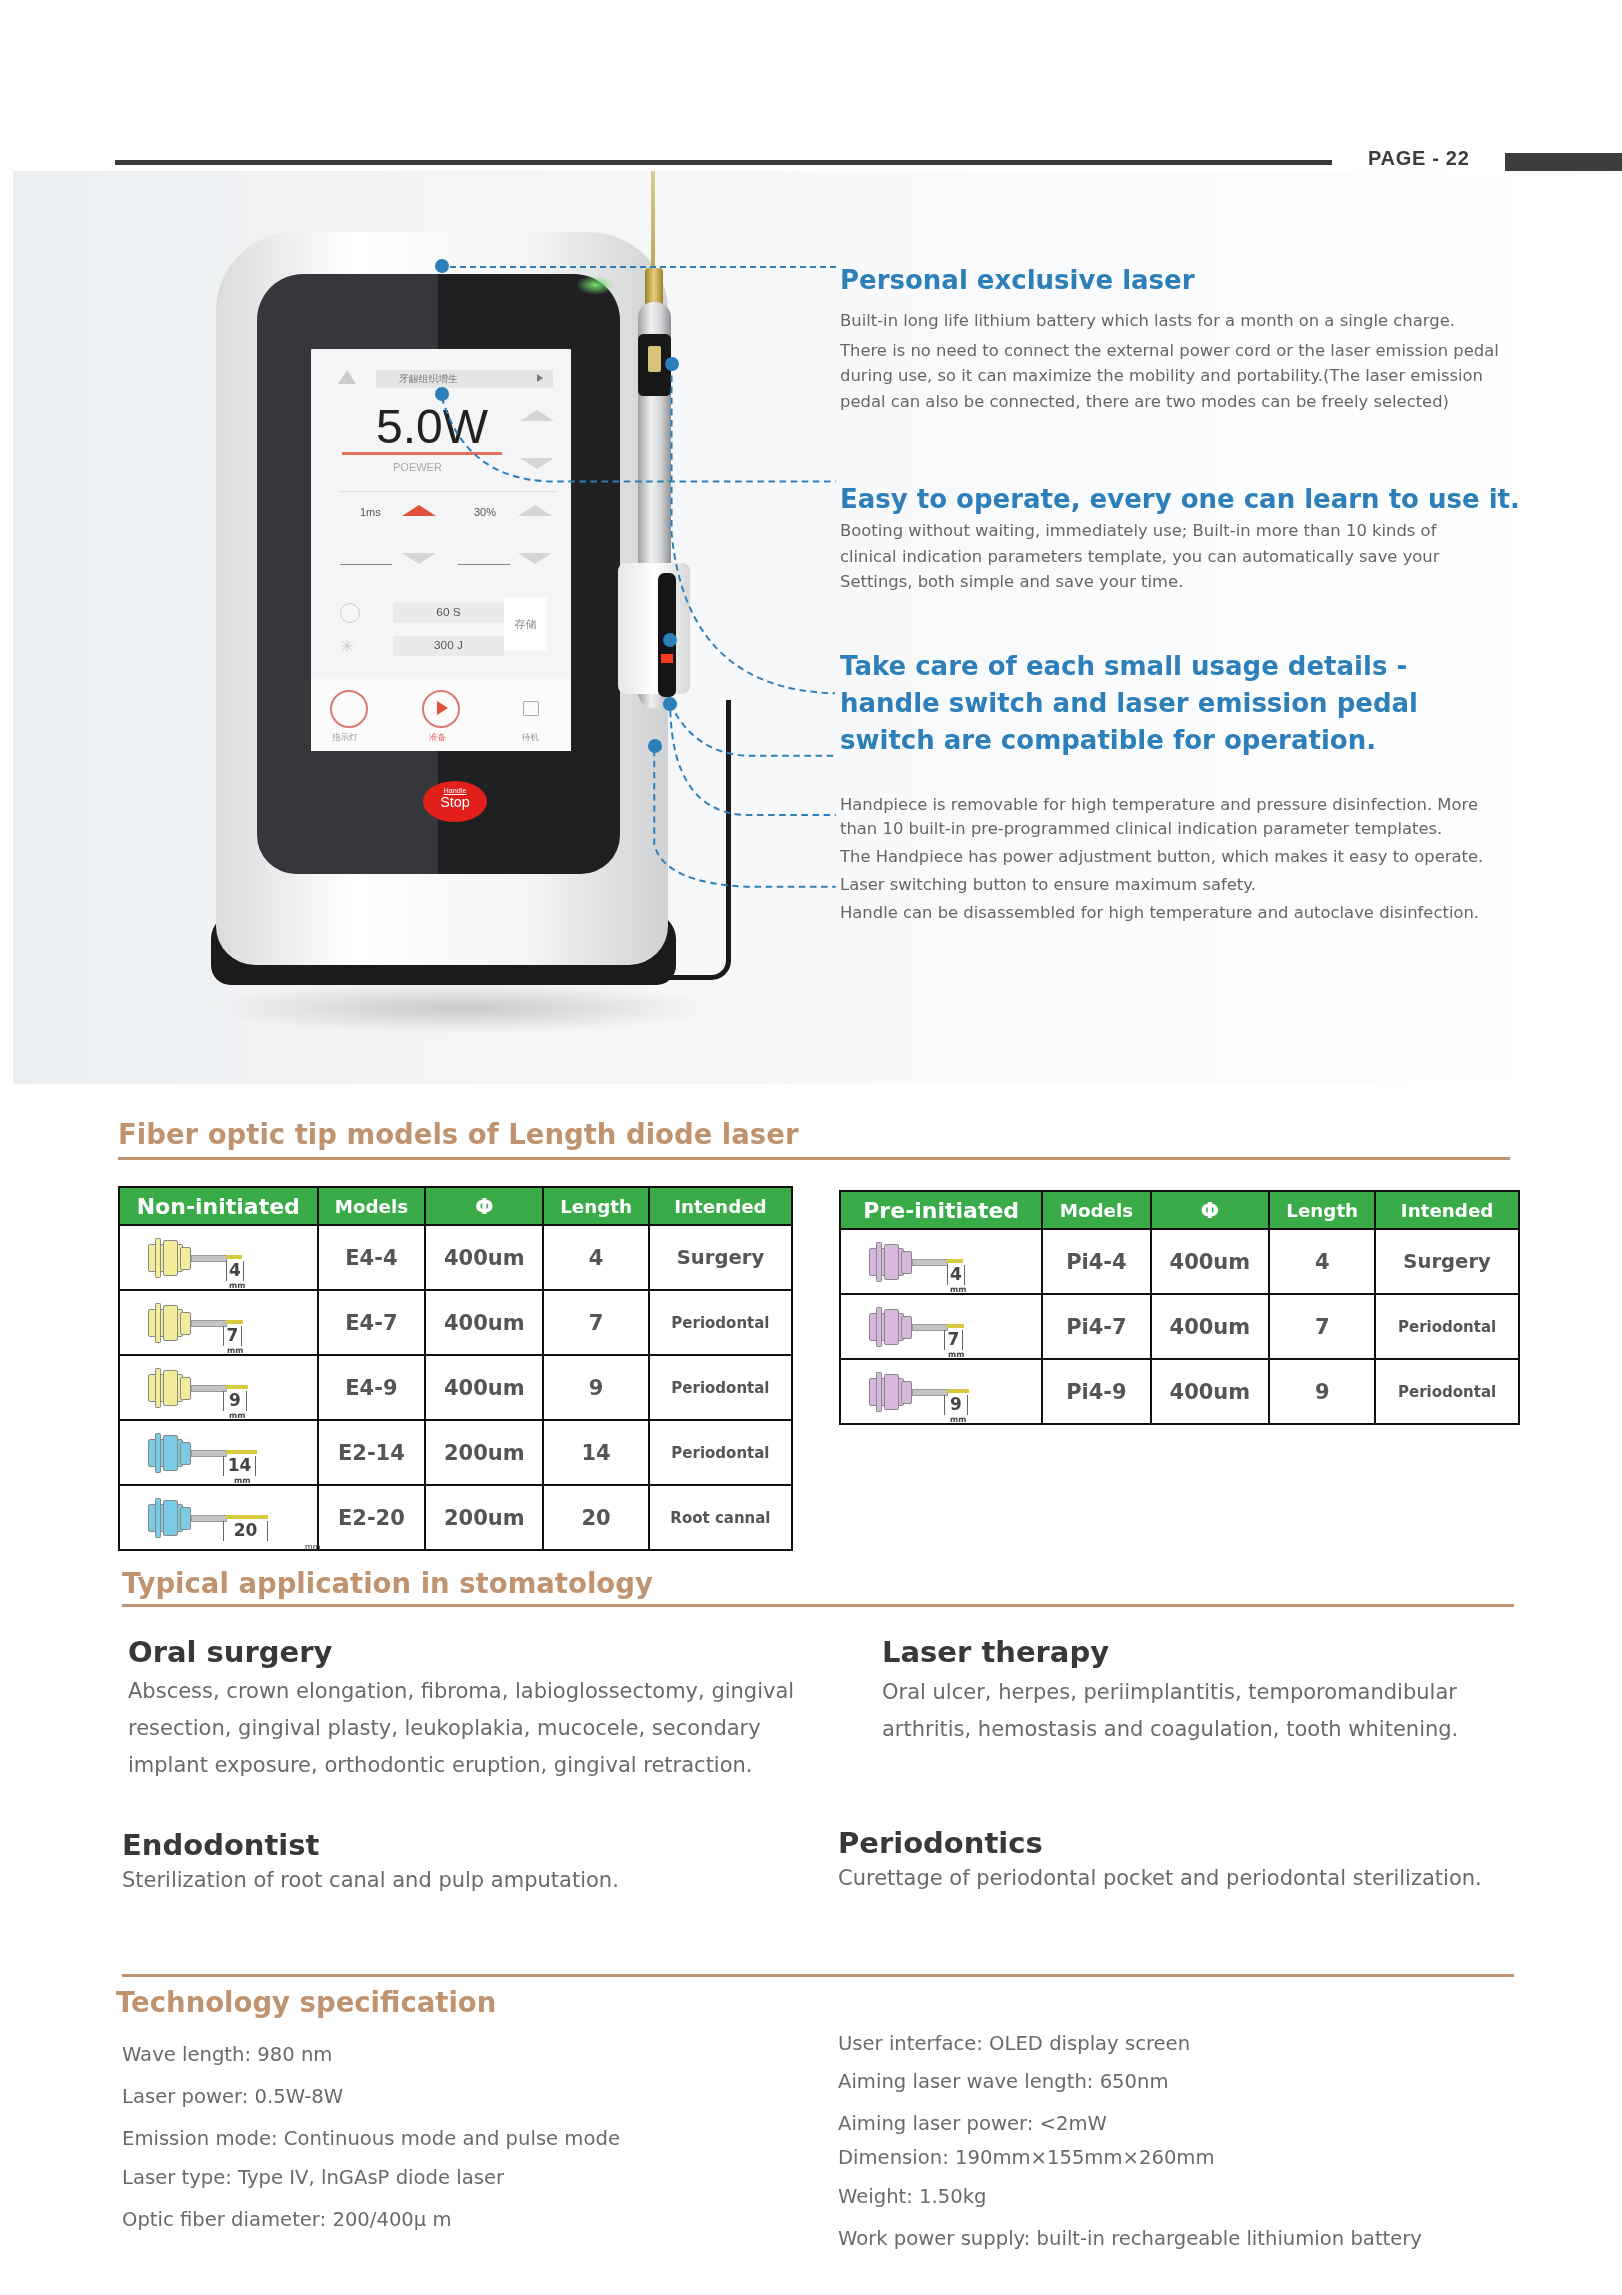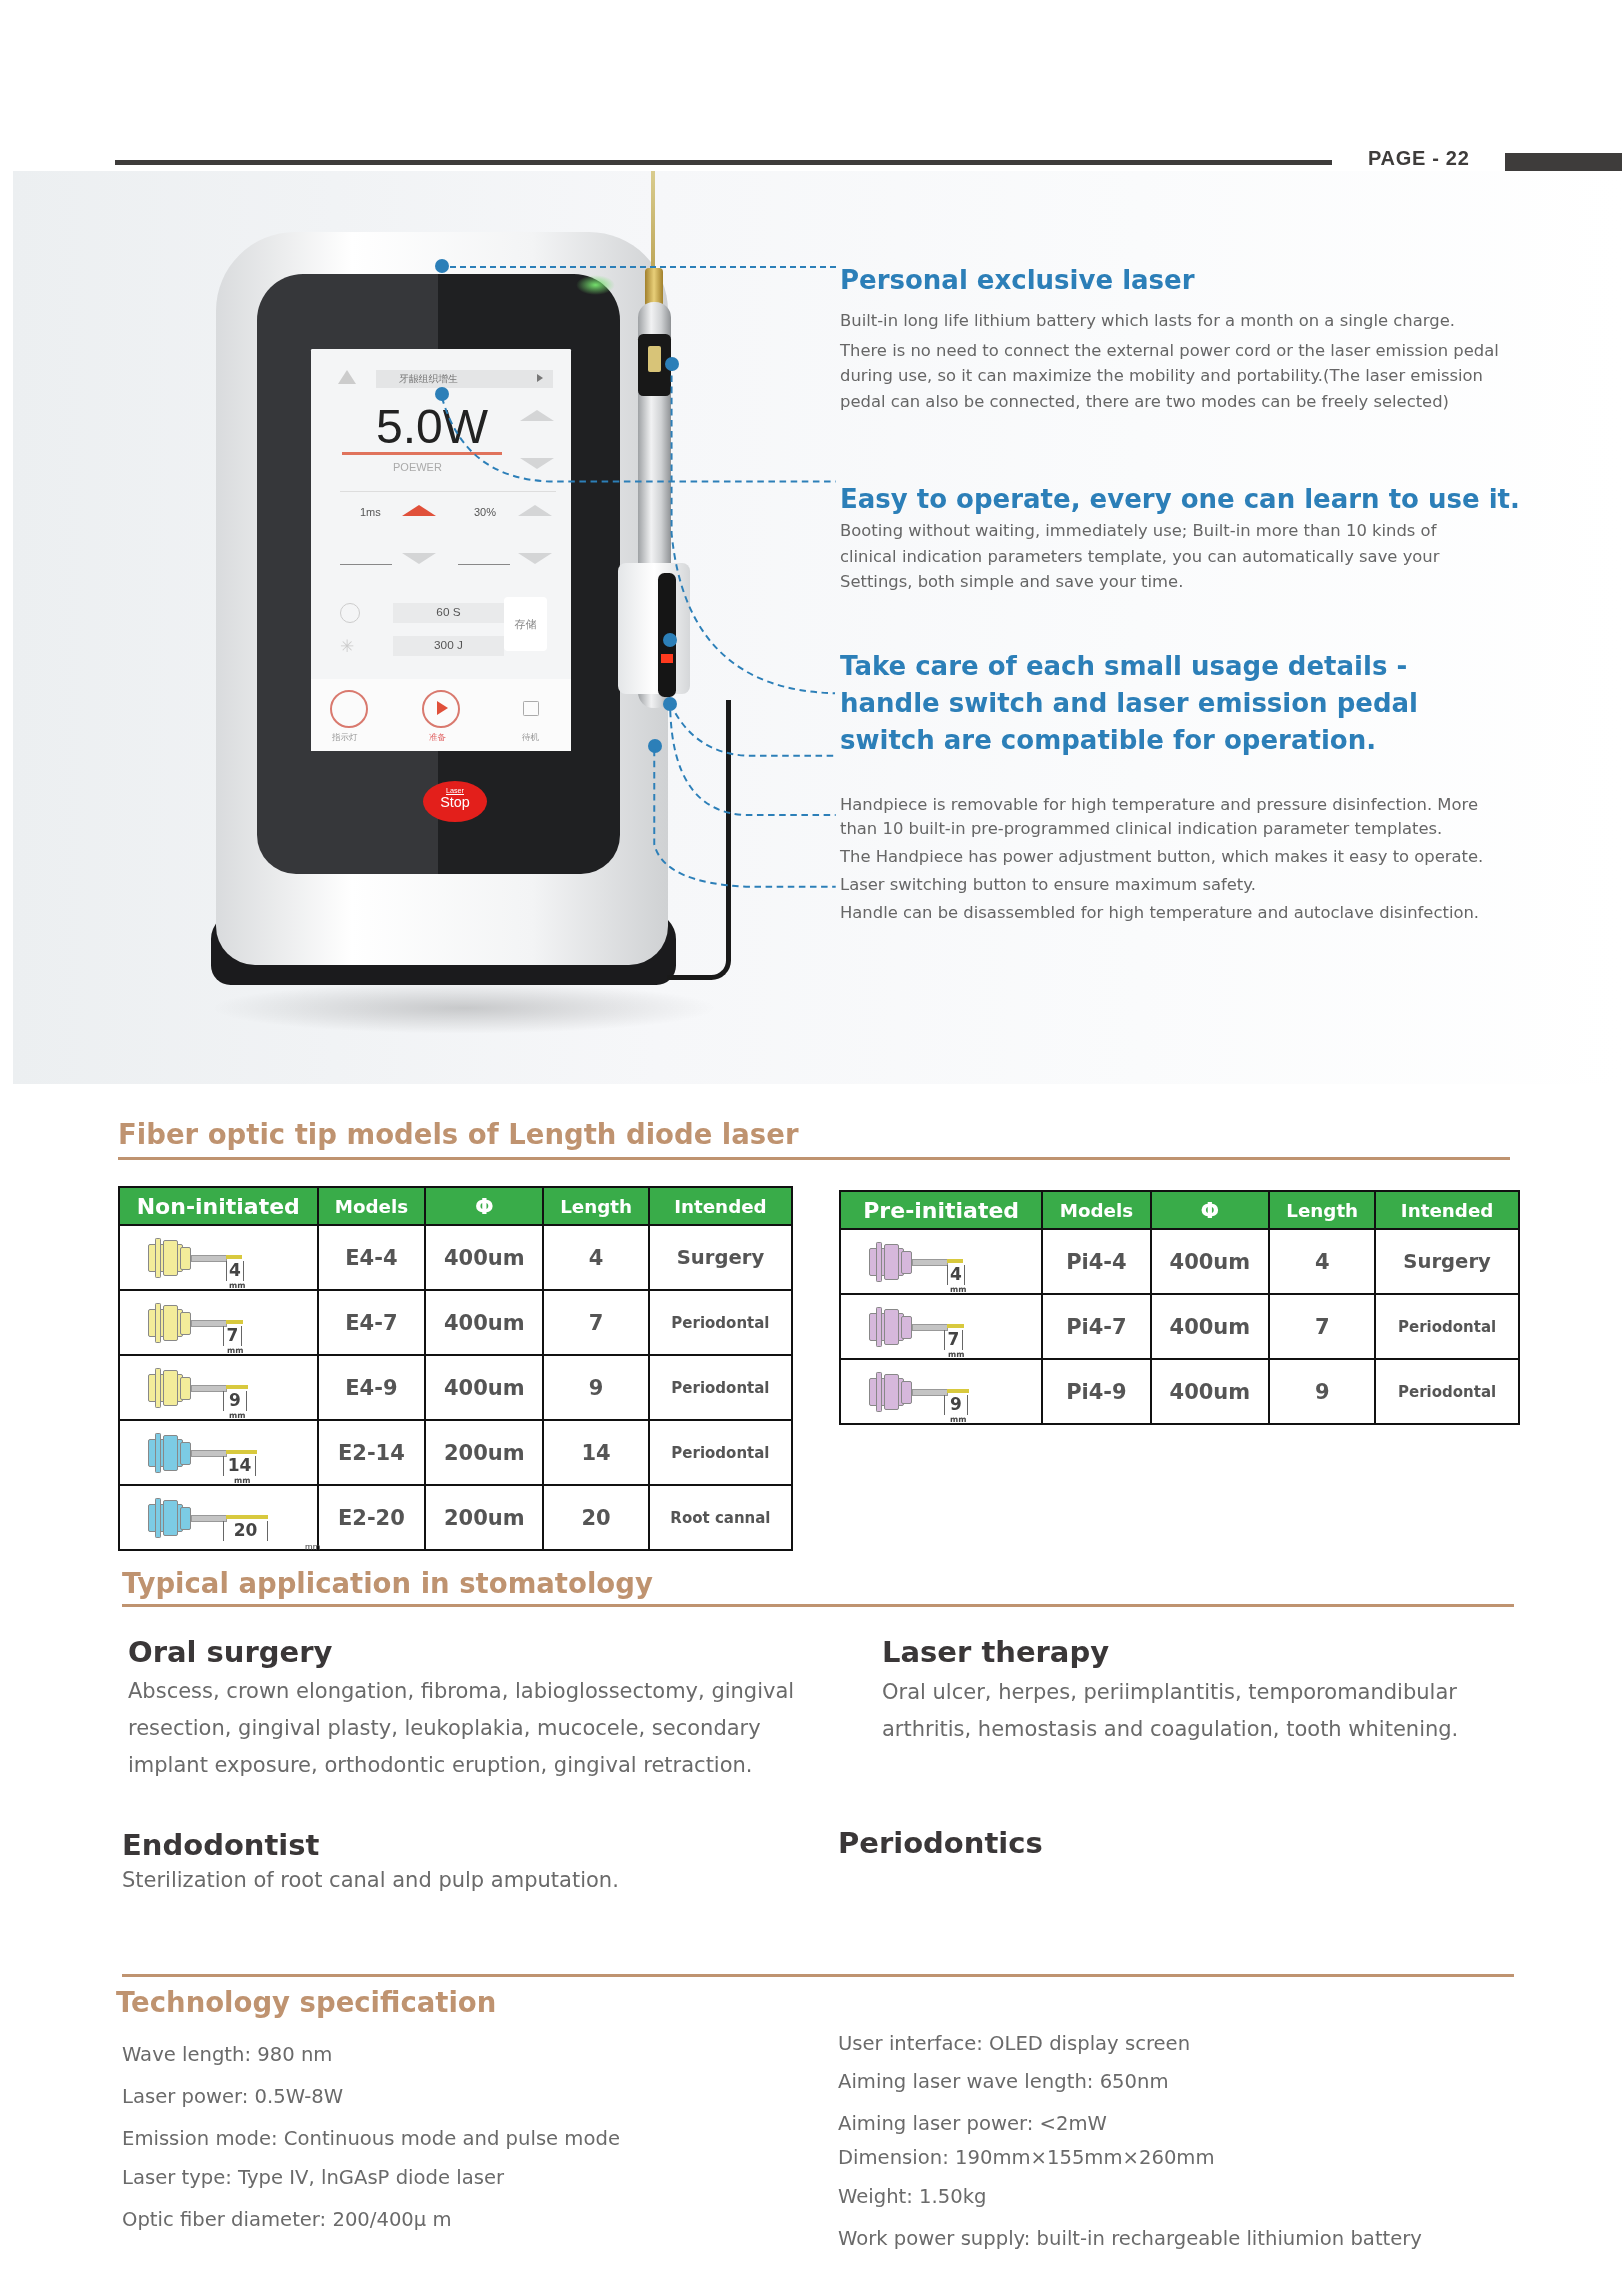--- a/index.html
+++ b/index.html
@@ -115,21 +115,21 @@
   <div class="abs scr-save">存储</div>
   <div class="abs scr-bottom"></div>
   <div class="abs circle-btn" style="left:330px;top:690px;"></div>
   <div class="abs circle-btn" style="left:422px;top:690px;"></div>
   <div class="abs play" style="left:437px;top:701px;"></div>
   <div class="abs" style="left:523px;top:701px;width:14.4px;height:13px;border:1.3px solid #aaa;border-radius:1.3px;"></div>
   <div class="abs scr-btnlbl" style="left:332px;top:732px;">指示灯</div>
   <div class="abs scr-btnlbl" style="left:429px;top:732px;color:#e06060;">准备</div>
   <div class="abs scr-btnlbl" style="left:522px;top:732px;">待机</div>
   <div class="abs stop-btn">
-    <div class="stop-small">Laser</div>
+    <div class="stop-small">Handle</div>
     <div class="stop-big">Stop</div>
   </div>
   <div class="abs cable"></div>
   <div class="abs hp-tip"></div>
   <div class="abs hp-collar"></div>
   <div class="abs handpiece"></div>
   <div class="abs hp-dark"></div>
   <div class="abs hp-window"></div>
   <div class="abs hp-cradle"></div>
   <div class="abs hp-switch"></div>
@@ -357,20 +357,21 @@
 <div class="abs" style="left:838px;top:1635px;width:654px;margin-left:44px;">
   <div class="app-h">Laser therapy</div>
   <div class="app-b" style="margin-top:5.2px;width:609px;">Oral ulcer, herpes, periimplantitis, temporomandibular arthritis, hemostasis and coagulation, tooth whitening.</div>
 </div>
 <div class="abs" style="left:122px;top:1828px;width:674px;">
   <div class="app-h">Endodontist</div>
   <div class="app-b">Sterilization of root canal and pulp amputation.</div>
 </div>
 <div class="abs" style="left:838px;top:1826px;width:720px;">
   <div class="app-h">Periodontics</div>
+  <div class="app-b">Curettage of periodontal pocket and periodontal sterilization.</div>
 </div>
 
 <div class="abs sec-line" style="left:122px;top:1974px;width:1392px;"></div>
 <div class="abs sec-title" style="left:116px;top:1986px;">Technology specification</div>
 
 <div class="abs spec" style="left:122px;top:2043px;">Wave length: 980 nm</div>
 <div class="abs spec" style="left:122px;top:2085px;">Laser power: 0.5W-8W</div>
 <div class="abs spec" style="left:122px;top:2127px;">Emission mode: Continuous mode and pulse mode</div>
 <div class="abs spec" style="left:122px;top:2166px;">Laser type: Type IV, lnGAsP diode laser</div>
 <div class="abs spec" style="left:122px;top:2208px;">Optic fiber diameter: 200/400μ m</div>

